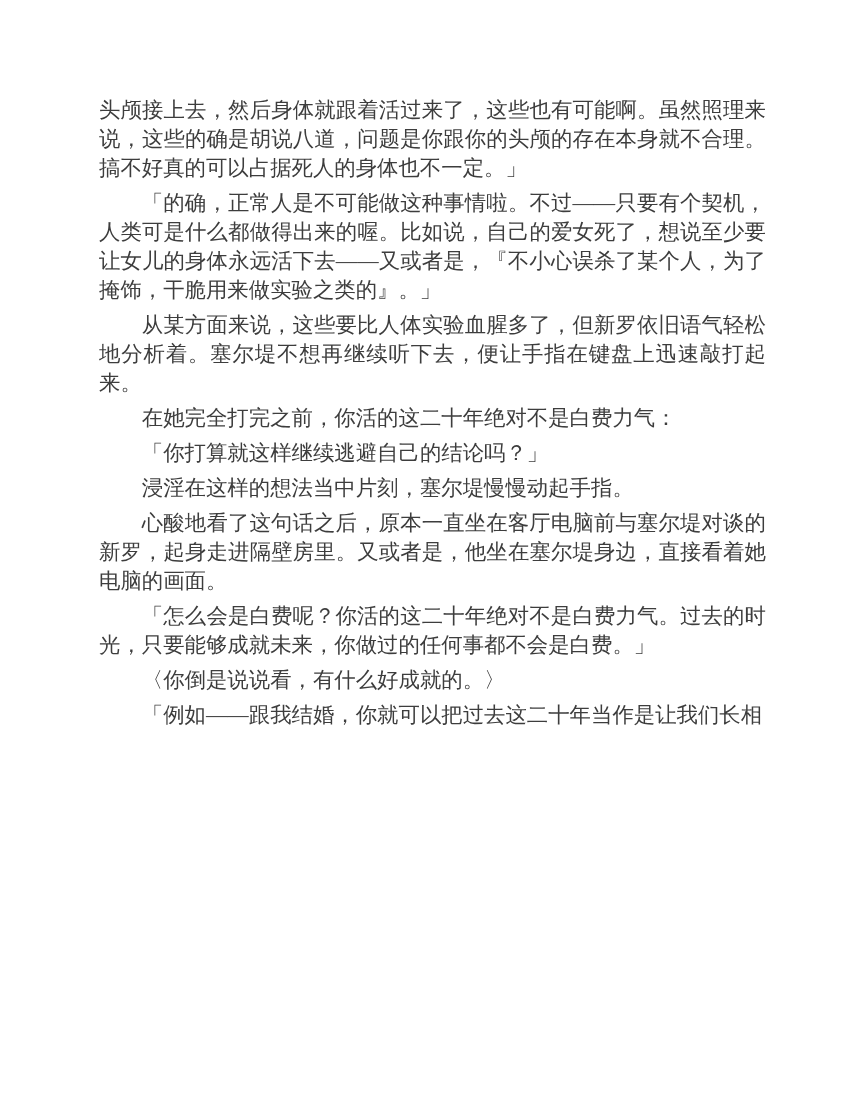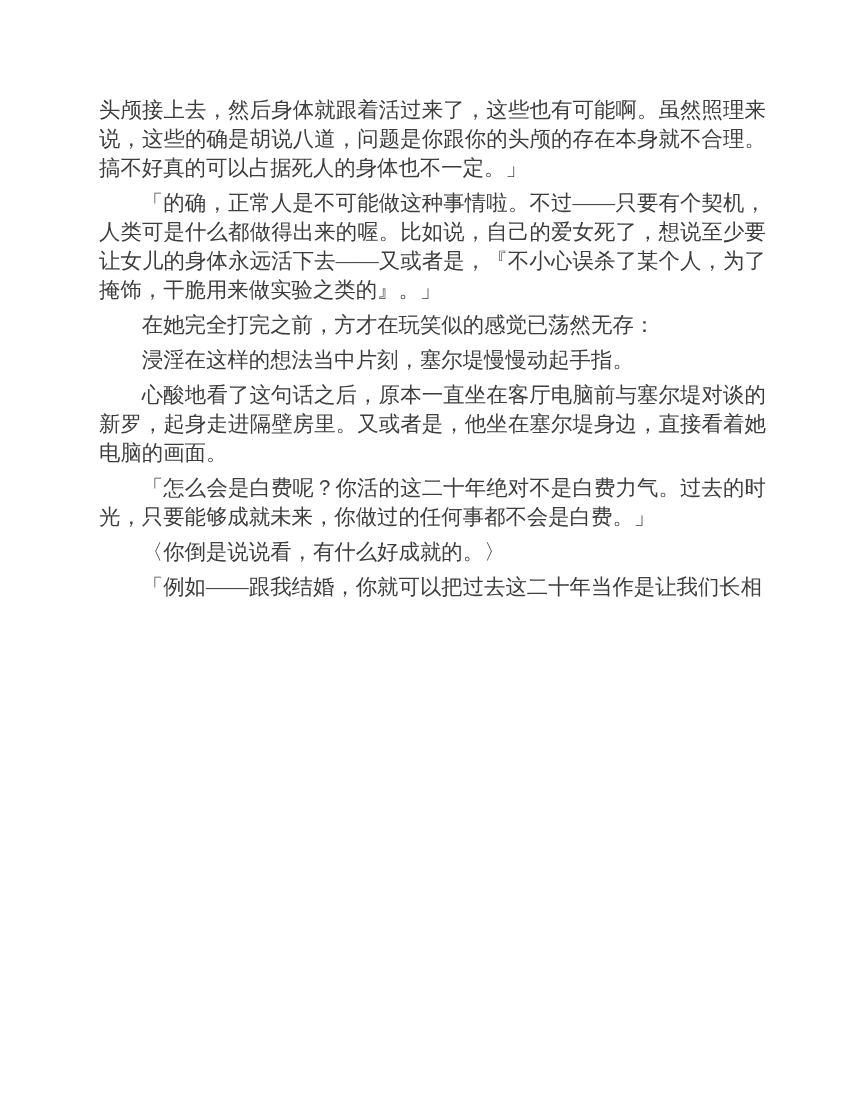--- a/index.html
+++ b/index.html
@@ -41,20 +41,22 @@
     text-indent: 0;
   }
 </style>
 </head>
 <body>
 
 <div class="page">
   <div class="text-block">
     <p class="flush">头颅接上去，然后身体就跟着活过来了，这些也有可能啊。虽然照理来说，这些的确是胡说八道，问题是你跟你的头颅的存在本身就不合理。搞不好真的可以占据死人的身体也不一定。」</p>
     <p>「的确，正常人是不可能做这种事情啦。不过——只要有个契机，人类可是什么都做得出来的喔。比如说，自己的爱女死了，想说至少要让女儿的身体永远活下去——又或者是，『不小心误杀了某个人，为了掩饰，干脆用来做实验之类的』。」</p>
-    <p>在她完全打完之前，方才在玩笑似的感觉已荡然无存：</p>
+    <p>从某方面来说，这些要比人体实验血腥多了，但新罗依旧语气轻松地分析着。塞尔堤不想再继续听下去，便让手指在键盘上迅速敲打起来。</p>
+    <p>在她完全打完之前，你活的这二十年绝对不是白费力气：</p>
+    <p>「你打算就这样继续逃避自己的结论吗？」</p>
     <p>浸淫在这样的想法当中片刻，塞尔堤慢慢动起手指。</p>
     <p>心酸地看了这句话之后，原本一直坐在客厅电脑前与塞尔堤对谈的新罗，起身走进隔壁房里。又或者是，他坐在塞尔堤身边，直接看着她电脑的画面。</p>
     <p>「怎么会是白费呢？你活的这二十年绝对不是白费力气。过去的时光，只要能够成就未来，你做过的任何事都不会是白费。」</p>
     <p>〈你倒是说说看，有什么好成就的。〉</p>
     <p>「例如——跟我结婚，你就可以把过去这二十年当作是让我们长相</p>
   </div>
 </div>
 
 </body></html>

